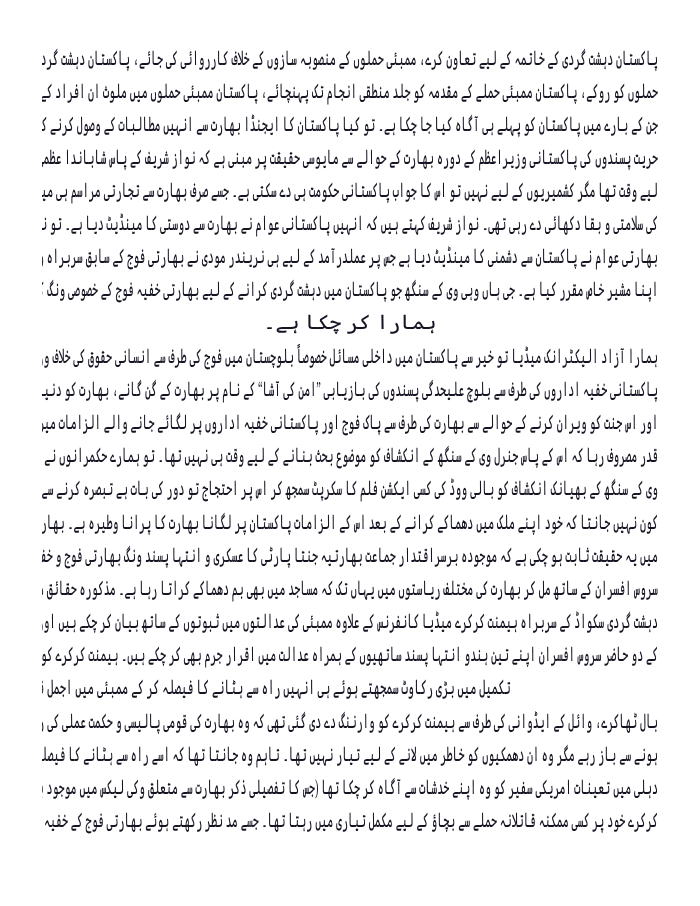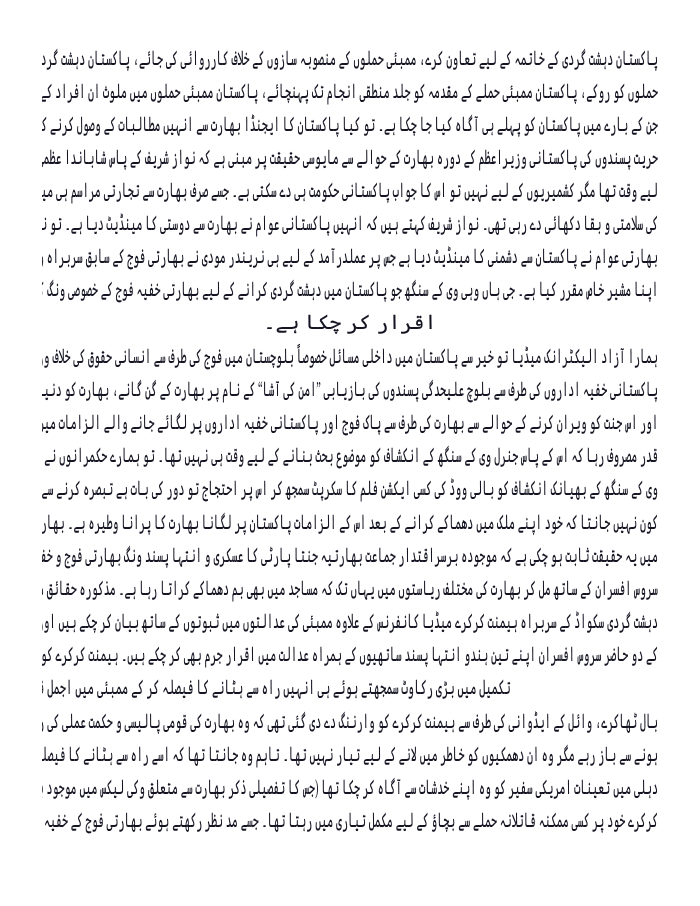--- a/index.html
+++ b/index.html
@@ -68,21 +68,21 @@
 
     <div class="para clipped">
       <span class="ln" style="display: block; transform-origin: right center; transform: scaleX(0.5);">پاکستان دہشت گردی کے خاتمہ کے لیے تعاون کرے، ممبئی حملوں کے منصوبہ سازوں کے خلاف کارروائی کی جائے، پاکستان دہشت گردی کے</span>
       <span class="ln" style="display: block; transform-origin: right center; transform: scaleX(0.5);">حملوں کو روکے، پاکستان ممبئی حملے کے مقدمہ کو جلد منطقی انجام تک پہنچائے، پاکستان ممبئی حملوں میں ملوث ان افراد کے ”وائس سیمپل“ مہیا کرے</span>
       <span class="ln" style="display: block; transform-origin: right center; transform: scaleX(0.5);">جن کے بارے میں پاکستان کو پہلے ہی آگاہ کیا جا چکا ہے۔ تو کیا پاکستان کا ایجنڈا بھارت سے انہیں مطالبات کے وصول کرنے کا تھا؟ کشمیری</span>
       <span class="ln" style="display: block; transform-origin: right center; transform: scaleX(0.5);">حریت پسندوں کی پاکستانی وزیراعظم کے دورہ بھارت کے حوالے سے مایوسی حقیقت پر مبنی ہے کہ نواز شریف کے پاس شاباندا عظمی وہیما مالنی کے</span>
       <span class="ln" style="display: block; transform-origin: right center; transform: scaleX(0.5);">لیے وقت تھا مگر کشمیریوں کے لیے نہیں تو اس کا جواب پاکستانی حکومت ہی دے سکتی ہے۔ جسے صرف بھارت سے تجارتی مراسم ہی میں پاکستان</span>
       <span class="ln" style="display: block; transform-origin: right center; transform: scaleX(0.5);">کی سلامتی و بقا دکھائی دے رہی تھی۔ نواز شریف کہتے ہیں کہ انہیں پاکستانی عوام نے بھارت سے دوستی کا مینڈیٹ دیا ہے۔ تو نریندرا مودی کو</span>
       <span class="ln" style="display: block; transform-origin: right center; transform: scaleX(0.5);">بھارتی عوام نے پاکستان سے دشمنی کا مینڈیٹ دیا ہے جس پر عملدرآمد کے لیے ہی نریندر مودی نے بھارتی فوج کے سابق سربراہ وی کے سنگھ کو</span>
       <span class="ln" style="display: block; transform-origin: right center; transform: scaleX(0.5);">اپنا مشیر خاص مقرر کیا ہے۔ جی ہاں وہی وی کے سنگھ جو پاکستان میں دہشت گردی کرانے کے لیے بھارتی خفیہ فوج کے خصوصی ونگ کے قیام کا</span>
-      <span class="tail-center">اقرار کر چکا ہے۔</span>
+      <span class="tail-center">ہمارا کر چکا ہے۔</span>
     </div>
 
     <div class="para clipped">
       <span class="ln" style="display: block; transform-origin: right center; transform: scaleX(0.5);">ہمارا آزاد الیکٹرانک میڈیا تو خیر سے پاکستان میں داخلی مسائل خصوصاً بلوچستان میں فوج کی طرف سے انسانی حقوق کی خلاف ورزیوں،</span>
       <span class="ln" style="display: block; transform-origin: right center; transform: scaleX(0.5);">پاکستانی خفیہ اداروں کی طرف سے بلوچ علیحدگی پسندوں کی بازیابی ”امن کی آشا“ کے نام پر بھارت کے گن گانے، بھارت کو دنیا میں جنت</span>
       <span class="ln" style="display: block; transform-origin: right center; transform: scaleX(0.5);">اور اس جنت کو ویران کرنے کے حوالے سے بھارت کی طرف سے پاک فوج اور پاکستانی خفیہ اداروں پر لگائے جانے والے الزامات میں اس</span>
       <span class="ln" style="display: block; transform-origin: right center; transform: scaleX(0.5);">قدر مصروف رہا کہ اس کے پاس جنرل وی کے سنگھ کے انکشاف کو موضوع بحث بنانے کے لیے وقت ہی نہیں تھا۔ تو ہمارے حکمرانوں نے بھی</span>
       <span class="ln" style="display: block; transform-origin: right center; transform: scaleX(0.5);">وی کے سنگھ کے بھیانک انکشاف کو بالی ووڈ کی کسی ایکشن فلم کا سکرپٹ سمجھ کر اس پر احتجاج تو دور کی بات ہے تبصرہ کرنے سے بھی گریز کیا۔</span>
     </div>
 

